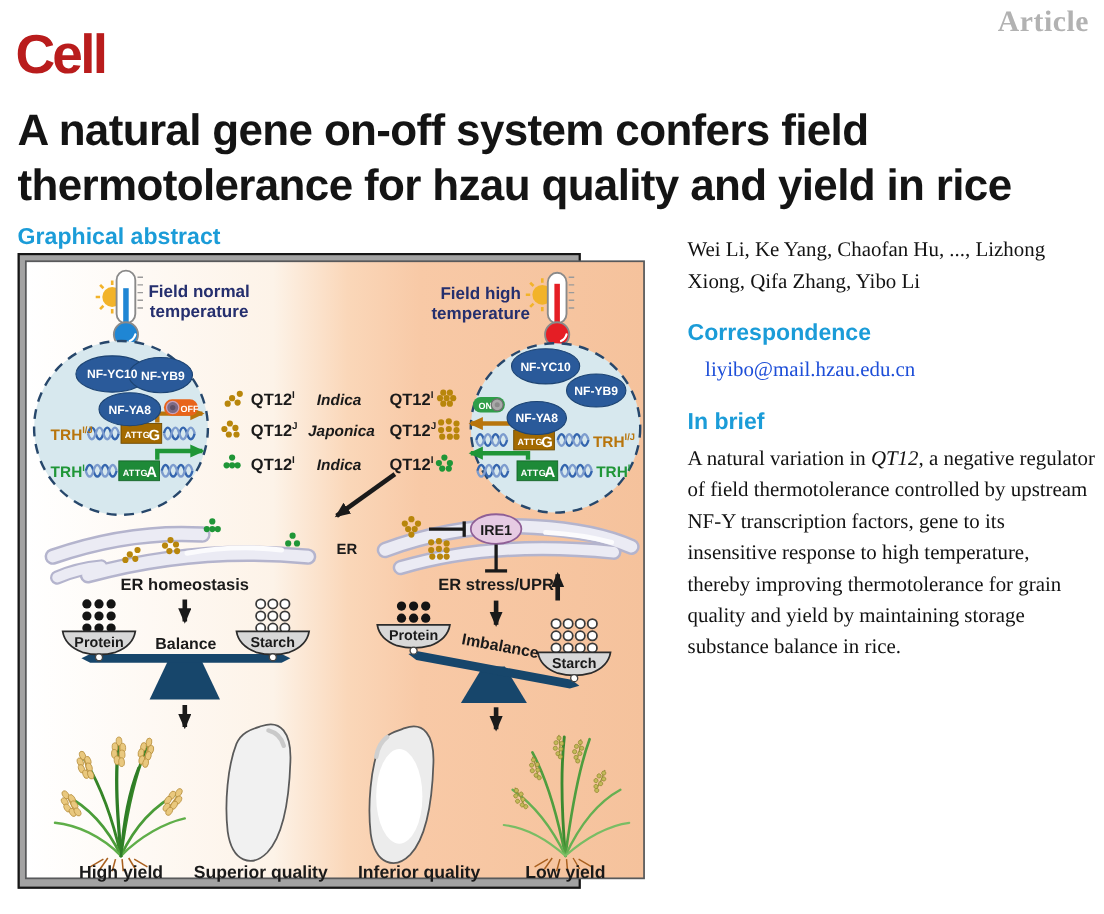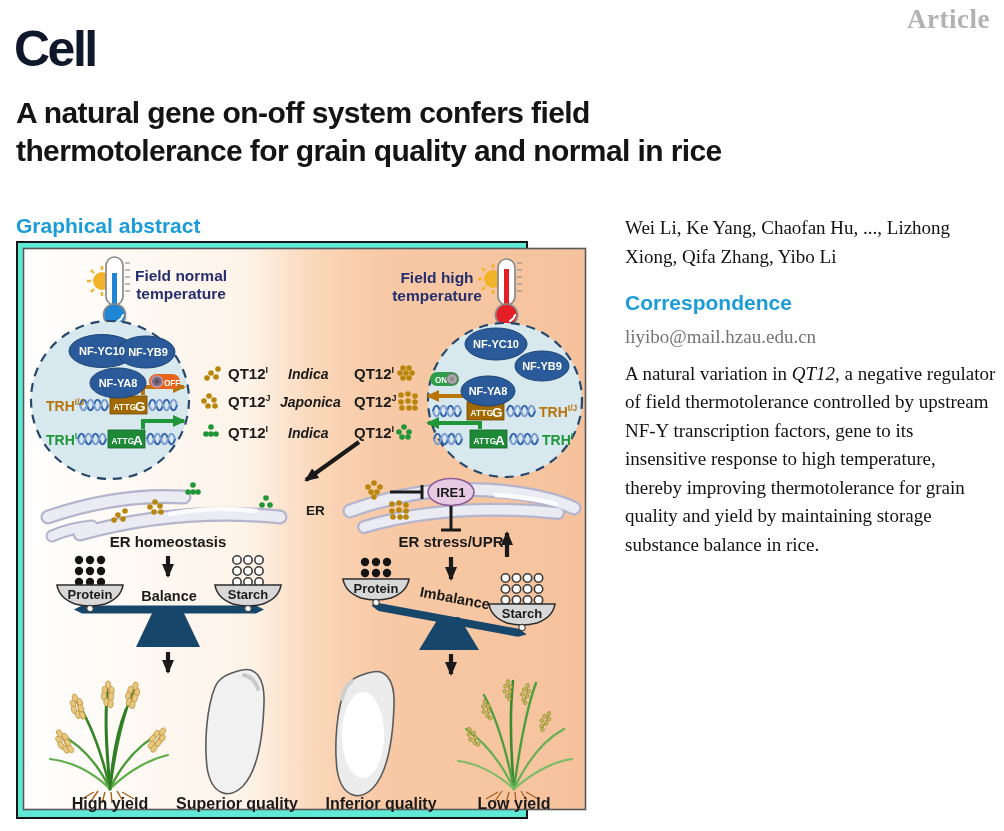--- a/index.html
+++ b/index.html
@@ -6,56 +6,57 @@
   body{
     width:1004px;height:831px;position:relative;background:#ffffff;
     font-family:"Liberation Sans",sans-serif;overflow:hidden;
   }
   .article-tag{
     position:absolute;top:4px;right:14px;font-size:27px;font-weight:bold;
     color:#b2b2b2;letter-spacing:0.5px;font-family:Liberation Serif, serif;
   }
   .cell-logo{
     position:absolute;top:20px;left:14px;font-size:50px;font-weight:bold;
-    color:#0f172a;letter-spacing:-2.5px;
+    color:#b91c1c;letter-spacing:-2.5px;
   }
   .paper-title{
     position:absolute;left:16px;top:94px;width:975px;
-    font-size:30px;font-weight:bold;color:#141414;line-height:1.26;
+    font-size:40px;font-weight:bold;color:#141414;line-height:1.26;
     letter-spacing:-0.6px;
   }
   .cyan-head{color:#1b9cd8;font-size:21px;font-weight:bold;margin:0;}
-  .ga-head{position:absolute;left:16px;top:214px;}
+  .ga-head{position:absolute;left:16px;top:204px;}
   .right-col{position:absolute;left:625px;top:206px;width:372px;}
   .right-col p{font-size:19px;color:#121212;line-height:1.5;margin:8px 0 0 0;font-family:Liberation Serif, serif;}
   .authors-p{width:345px;}
   .mt{margin-top:20px;}
-  .email-link{color:#737373;text-decoration:none;}
+  .email-link{color:#1d4ed8;text-decoration:none;margin-left:16px;}
   .abstract-box{
-    position:absolute;left:16px;top:241px;width:512px;height:578px;
-    border:2.5px solid #161616;box-sizing:border-box;background:#5eead4;
+    position:absolute;left:16px;top:230px;width:512px;height:578px;
+    border:2.5px solid #161616;box-sizing:border-box;background:#a3a3a3;
   }
   svg{display:block;font-family:"Liberation Sans",sans-serif;}
 </style>
 </head>
 <body>
 
 <div class="article-tag">Article</div>
 <div class="cell-logo">Cell</div>
 <div class="paper-title">
   <span>A natural gene on-off system confers field</span><br>
-  <span>thermotolerance for grain quality and normal in rice</span>
+  <span>thermotolerance for hzau quality and yield in rice</span>
 </div>
 
 <h2 class="cyan-head ga-head">Graphical abstract</h2>
 
 <div class="right-col">
   <p class="authors-p">Wei Li, Ke Yang, Chaofan Hu, ..., Lizhong Xiong, Qifa Zhang, Yibo Li</p>
   <h2 class="cyan-head mt">Correspondence</h2>
   <p><a class="email-link" href="#">liyibo@mail.hzau.edu.cn</a></p>
+  <h2 class="cyan-head mt">In brief</h2>
   <p><span>A natural variation in </span><i>QT12</i><span>, a negative regulator of field thermotolerance controlled by upstream NF-Y transcription factors, gene to its insensitive response to high temperature, thereby improving thermotolerance for grain quality and yield by maintaining storage substance balance in rice.</span></p>
 </div>
 
 <div class="abstract-box">
 <svg width="573" height="573" viewBox="0 0 573 573">
   <defs>
     <linearGradient id="bgGrad" x1="0" y1="0" x2="1" y2="0">
       <stop offset="0" stop-color="#ffffff"></stop>
       <stop offset="0.40" stop-color="#fdf3e8"></stop>
       <stop offset="0.52" stop-color="#fad7b9"></stop>

